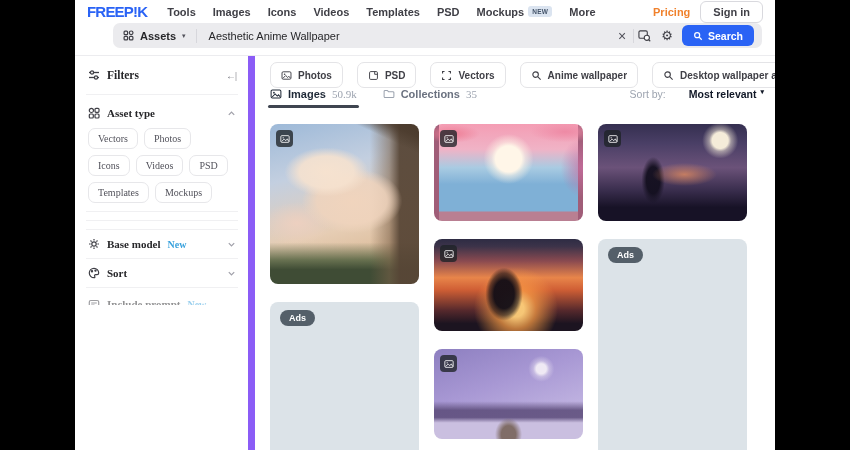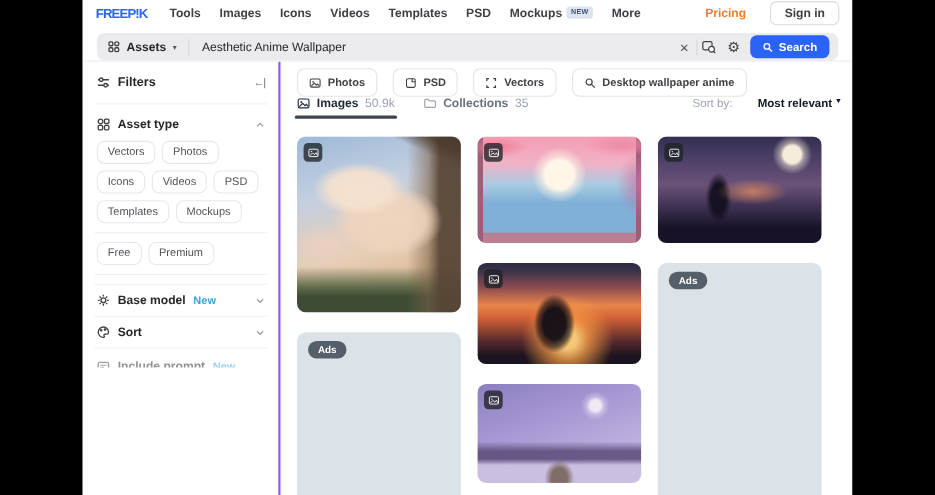--- a/index.html
+++ b/index.html
@@ -3,47 +3,47 @@
 <meta charset="utf-8">
 <style>
   * { margin:0; padding:0; box-sizing:border-box; }
   body { font-family:"Liberation Sans", sans-serif; background:#222; }
   .stage { width:850px; height:450px; display:flex; background:#000; overflow:hidden; }
   .letterbox { width:75px; height:450px; background:#000; flex:0 0 75px; }
   .page { width:700px; height:450px; background:#fff; overflow:hidden; display:flex; flex-direction:column; }
 
   
   .nav { height:23px; display:flex; align-items:center; padding:0 12px; flex:0 0 23px; }
-  .logo { font-size:12px; font-weight:800; color:#2a63f5; letter-spacing:-0.8px; margin-right:20px; cursor:pointer; }
+  .logo { font-size:15px; font-weight:800; color:#2a63f5; letter-spacing:-0.8px; margin-right:20px; cursor:pointer; }
   .menu { display:flex; align-items:center; gap:17px; }
   .menu-item { font-size:11px; font-weight:600; color:#3f3f46; cursor:pointer; display:flex; align-items:center; gap:4px; white-space:nowrap; }
   .new-pill { background:#dbe4f0; color:#44546a; font-size:6.5px; font-weight:700; padding:2px 4px; border-radius:3px; letter-spacing:.3px; }
-  .nav-right { margin-left:auto; display:flex; align-items:center; gap:22px;justify-content:flex-end; }
+  .nav-right { margin-left:auto; display:flex; align-items:center; gap:10px;justify-content:flex-end; }
   .pricing { font-size:11px; font-weight:700; color:#f0812c; cursor:pointer; }
   .signin { font-size:11px; font-weight:600; color:#3f3f46; background:#fff; border:1px solid #d9d9de; border-radius:6px; padding:4px 12px; cursor:pointer; }
 
   
-  .search-row { flex:0 0 32px; display:flex; align-items:flex-end; padding:0 13px; }
+  .search-row { flex:0 0 32px; display:flex; align-items:flex-start; padding:0 13px;margin-left:25px; }
   .search-bar { flex:1; height:25px; background:#ebebee; border-radius:7px; display:flex; align-items:center; padding:0 8px 0 10px; }
   .cat { display:flex; align-items:center; gap:6px; padding-right:10px; cursor:pointer; }
   .cat-label { font-size:11px; font-weight:700; color:#27272a; }
   .caret { font-size:7px; color:#52525b; }
   .vdiv { width:1px; height:14px; background:#d7d7dc; }
   .query { flex:1; font-size:11px; color:#27272a; padding:0 12px; white-space:nowrap; overflow:hidden; }
   .sb-ic { display:flex; align-items:center; justify-content:center; width:22px; color:#3f3f46; cursor:pointer; }
   .clear-x { font-size:14px; color:#52525b; line-height:1; }
   .gear { font-size:13px; }
   .search-btn { margin-left:4px; height:21px; background:#2a63f5; color:#fff; border:none; border-radius:6px; font-size:10.5px; font-weight:700; padding:0 11px; display:flex; align-items:center; gap:5px; cursor:pointer; font-family:"Liberation Sans",sans-serif; }
   .hdiv { height:1px; background:#ececef; flex:0 0 1px; }
 
   
   .content { flex:1; display:flex; overflow:hidden; }
 
   
-  .sidebar { width:180px; flex:0 0 180px; border-right:2px solid #8b5cf6; padding:8px 12px 0 13px; overflow:hidden; }
+  .sidebar { width:180px; flex:0 0 180px; border-right:7px solid #8b5cf6; padding:8px 12px 0 13px; overflow:hidden;font-family:Liberation Serif, serif; }
   .side-head { display:flex; align-items:center; gap:7px; height:22px; }
   .side-title { font-size:11.5px; font-weight:700; color:#27272a; }
   .collapse { margin-left:auto; color:#71717a; font-size:10px; cursor:pointer; letter-spacing:-1px; }
   .sdiv { height:1px; background:#f0f0f2; margin:8px -2px; }
   .sdiv2 { height:1px; background:#f0f0f2; margin:4px -2px; }
   .sec-head { display:flex; align-items:center; gap:7px; height:20px; cursor:pointer; }
   .sec-label { font-size:11px; font-weight:700; color:#27272a; }
   .chev { margin-left:auto; display:flex; }
   .chips { display:flex; flex-wrap:wrap; gap:6px; margin:5px 0 3px; }
   .fchip { border:1px solid #e7e7ea; border-radius:7px; padding:4px 9px; font-size:10px; color:#52525b; background:#fff; cursor:pointer; }
@@ -56,21 +56,21 @@
   .chip-row { display:flex; gap:14px; align-items:center; width:494px; }
   .rchip { display:flex; align-items:center; gap:6px; border:1px solid #e4e4e7; border-radius:7px; height:26px; padding:0 10px; font-size:10px; font-weight:600; color:#3f3f46; background:#fff; white-space:nowrap; cursor:pointer; flex:0 0 auto; }
   .rchip svg { flex:0 0 auto; }
 
   .page-title { font-size:17px; font-weight:700; color:#1b1b1f; margin:14px 0 13px; }
 
   .tabs-row { display:flex; align-items:flex-start; width:494px; margin-bottom:16px; }
   .tab { display:flex; gap:6px; align-items:center; font-size:11px; position:relative; padding-bottom:8px; cursor:pointer; }
   .tab.active .tab-label { font-weight:700; color:#1f2937; }
   .tab .tab-label { color:#6b7280; font-weight:600; }
-  .tab .tab-count { color:#9ca3af; }
+  .tab .tab-count { color:#9ca3af;font-family:Liberation Serif, serif; }
   .tab.active::after { content:''; position:absolute; left:-2px; right:-2px; bottom:0; height:3px; background:#3f4550; border-radius:2px; }
   .tab + .tab { margin-left:26px; }
   .sort { margin-left:auto; font-size:10.5px; color:#9ca3af; display:flex; align-items:center; gap:23px; }
   .sort-value { color:#111827; font-weight:700; cursor:pointer; display:flex; align-items:flex-start; gap:4px; }
 
   .grid { display:flex; gap:15px; margin-top:1px; }
   .gcol { display:flex; flex-direction:column; gap:18px; width:149px; flex:0 0 149px; }
   .tile { border-radius:8px; position:relative; overflow:hidden; cursor:pointer; }
   .ai-badge { position:absolute; top:6px; left:6px; width:17px; height:17px; background:rgba(30,34,38,.78); border-radius:4px; display:flex; align-items:center; justify-content:center; }
   .ads-tile { background:#dce3e8; border-radius:8px; position:relative; cursor:pointer; }
@@ -207,24 +207,20 @@
           <span class="fchip">Vectors</span>
           <span class="fchip">Photos</span>
           <span class="fchip">Icons</span>
           <span class="fchip">Videos</span>
           <span class="fchip">PSD</span>
           <span class="fchip">Templates</span>
           <span class="fchip">Mockups</span>
         </div>
         <div class="sdiv"></div>
 
-        <div class="chips">
-          <span class="fchip">Free</span>
-          <span class="fchip">Premium</span>
-        </div>
         <div class="sdiv"></div>
 
         <div class="sdiv2"></div>
 
         <div class="sec-head">
           <svg width="12" height="12" viewBox="0 0 12 12" fill="none" stroke="#3f3f46" stroke-width="1.2">
               <circle cx="6" cy="6" r="2.2"></circle>
               <path d="M6 1 V2.6 M6 9.4 V11 M1 6 H2.6 M9.4 6 H11 M2.5 2.5 L3.6 3.6 M8.4 8.4 L9.5 9.5 M9.5 2.5 L8.4 3.6 M3.6 8.4 L2.5 9.5"></path>
             </svg>
           <span class="sec-label">Base model</span>
@@ -280,20 +276,27 @@
                 <rect x="2" y="2" width="10" height="10" rx="1.5"></rect>
                 <path d="M8.5 2 V5.5 H12"></path>
               </svg>
             <span>PSD</span>
           </span>
           <span class="rchip">
             <svg width="11" height="11" viewBox="0 0 14 14" fill="none" stroke="#3f3f46" stroke-width="1.4">
                 <path d="M2 4.5 V2 H4.5 M9.5 2 H12 V4.5 M12 9.5 V12 H9.5 M4.5 12 H2 V9.5"></path>
               </svg>
             <span>Vectors</span>
+          </span>
+          <span class="rchip">
+            <svg width="11" height="11" viewBox="0 0 24 24" fill="none" stroke="#3f3f46" stroke-width="2.4">
+                <circle cx="10" cy="10" r="6"></circle>
+                <path d="M15 15 L21 21"></path>
+              </svg>
+            <span>Anime wallpaper</span>
           </span>
           <span class="rchip">
             <svg width="11" height="11" viewBox="0 0 24 24" fill="none" stroke="#3f3f46" stroke-width="2.4">
                 <circle cx="10" cy="10" r="6"></circle>
                 <path d="M15 15 L21 21"></path>
               </svg>
             <span>Desktop wallpaper anime</span>
           </span>
 
         </div>

